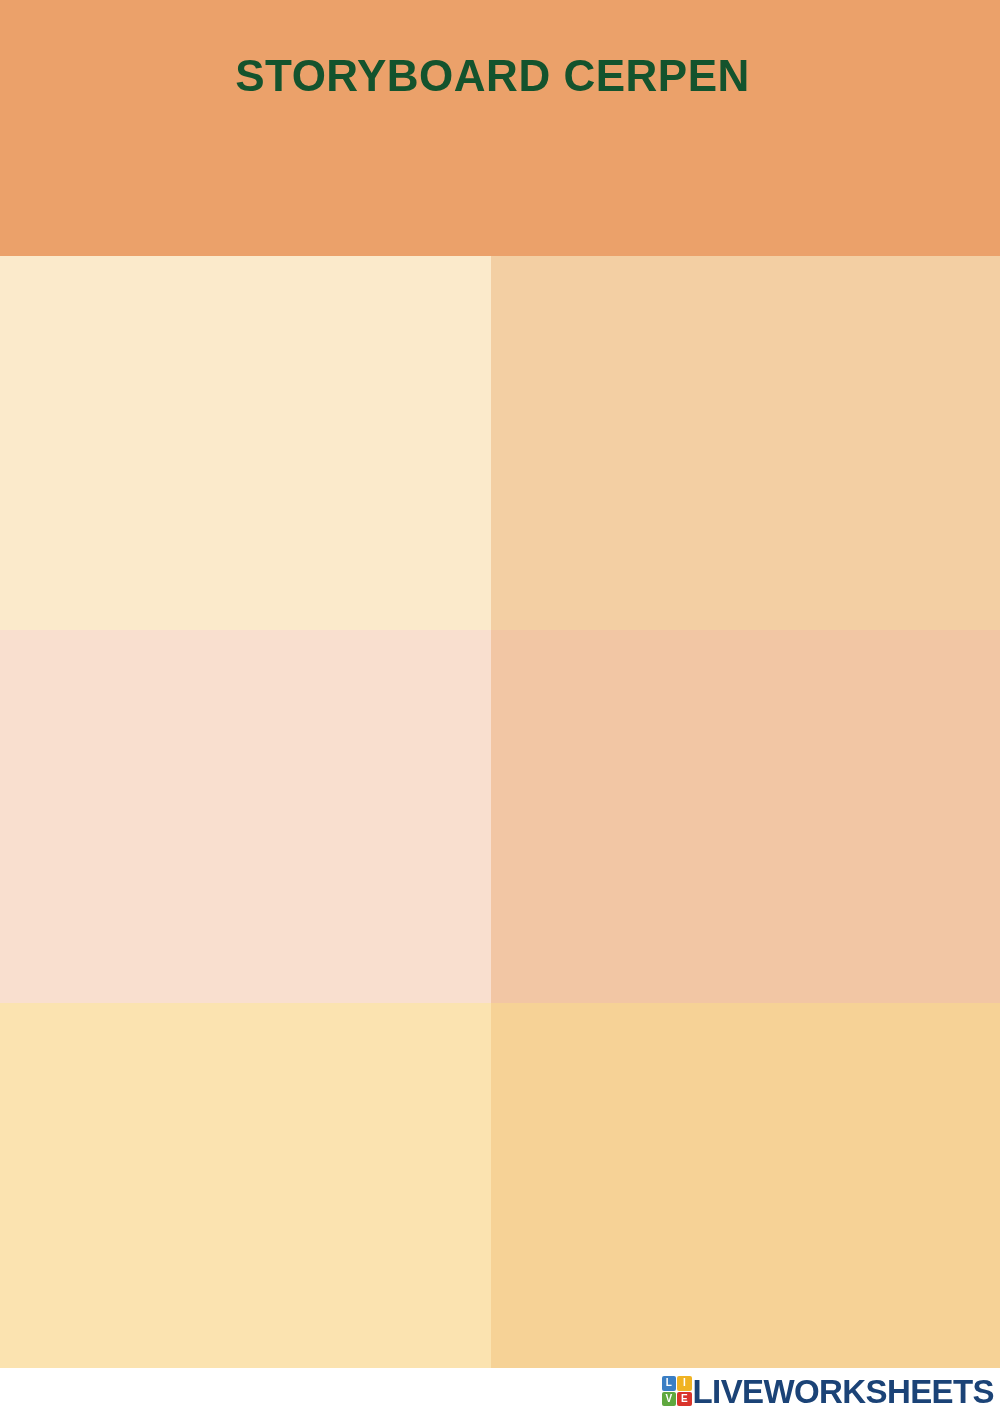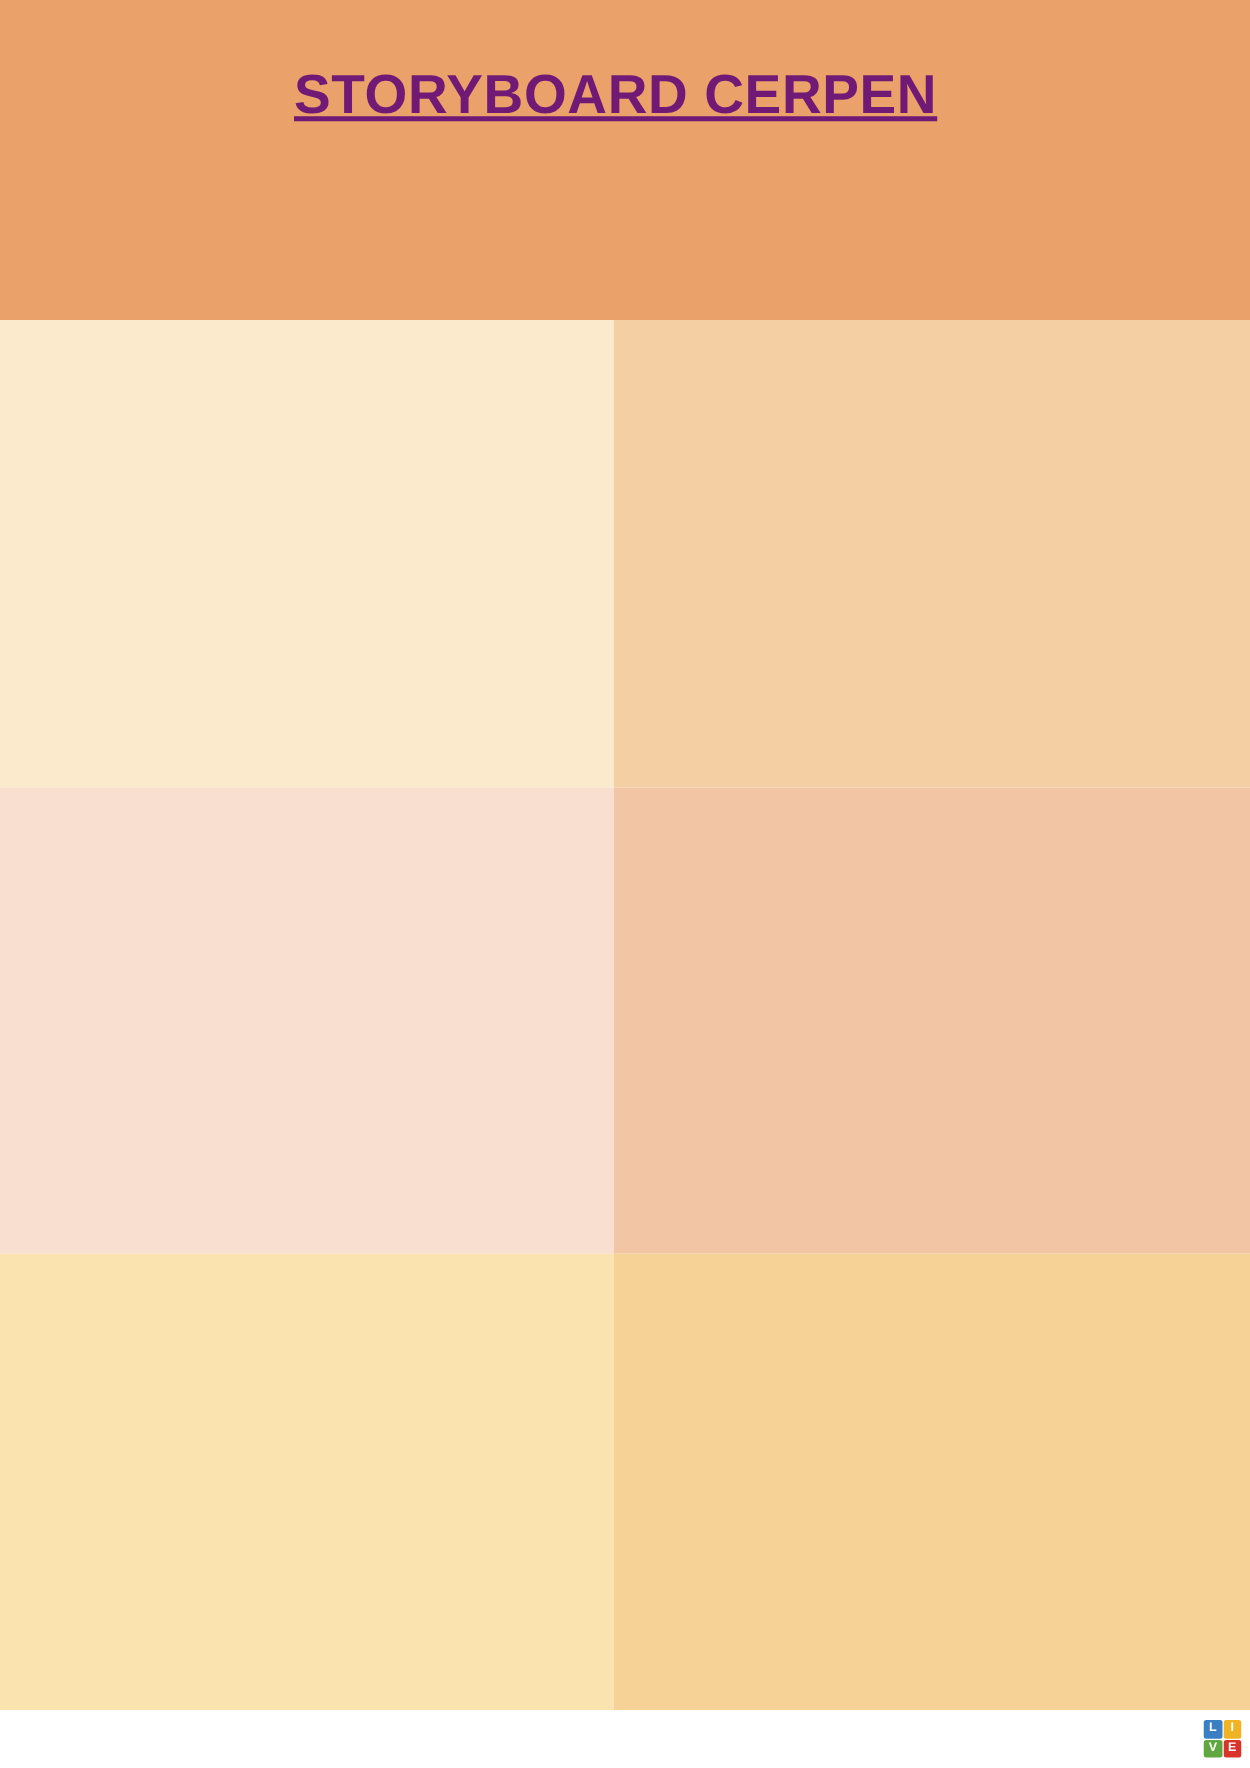--- a/index.html
+++ b/index.html
@@ -138,21 +138,21 @@
     white-space: nowrap;
   }
 </style>
 </head>
 <body>
 
 <div id="worksheet">
 
   <div class="header" style="background: rgb(235, 161, 106);">
 
-    <div class="header-title" style="color: #701a75; text-decoration: underline;">STORYBOARD CERPEN</div>
+    <div class="header-title" style="color: #14532d;">STORYBOARD CERPEN</div>
 
 
   </div>
 
   <div class="panel-grid">
 
     <div class="panel col-left row-1" style="background: rgb(251, 234, 203);"></div>
 
     <div class="panel col-right row-1" style="background: rgb(243, 207, 163);"></div>
 
@@ -169,17 +169,18 @@
   <div class="footer">
     <div class="brand">
 
       <div class="brand-mark">
         <div class="brand-tile" style="background: rgb(58, 126, 196);">L</div>
         <div class="brand-tile" style="background: rgb(240, 179, 35);">I</div>
         <div class="brand-tile" style="background: rgb(95, 168, 63);">V</div>
         <div class="brand-tile" style="background: rgb(217, 52, 43);">E</div>
       </div>
 
+      <div class="brand-word" style="color: rgb(27, 67, 119);">LIVEWORKSHEETS</div>
 
     </div>
   </div>
 
 </div>
 
 </body></html>

